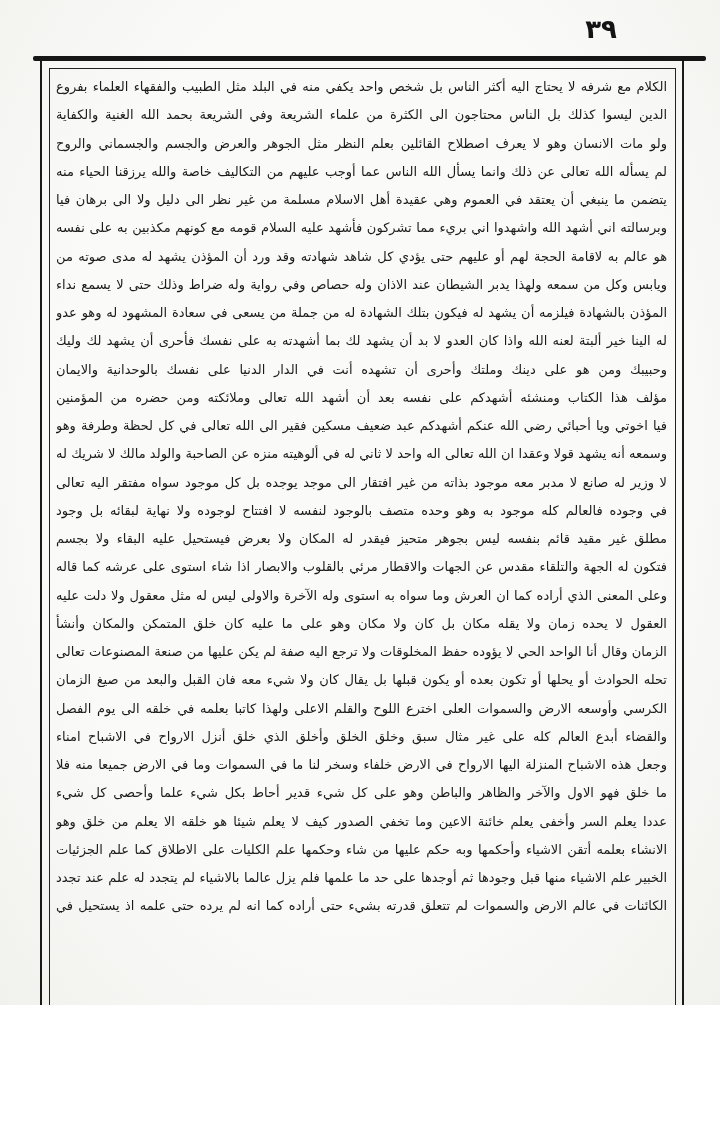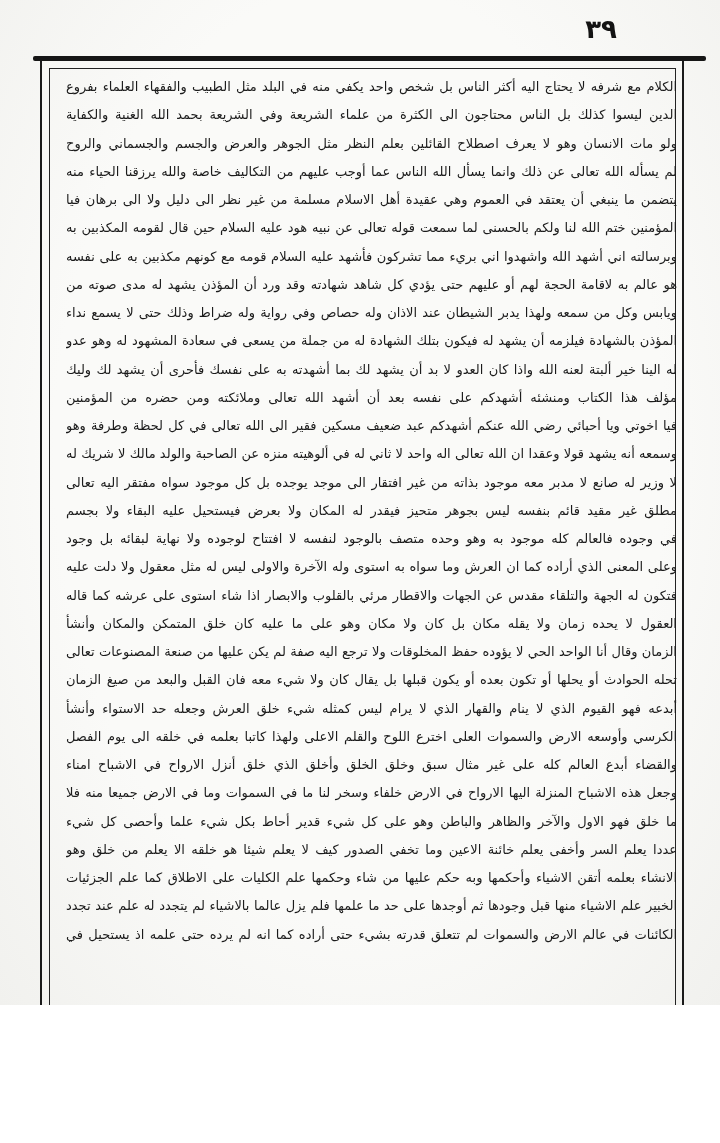--- a/index.html
+++ b/index.html
@@ -46,21 +46,21 @@
   .inner-frame {
     position: absolute;
     left: 49px;
     top: 68px;
     width: 627px;
     height: 996px;
     border: 1.5px solid #222222;
   }
   .text-block {
     position: absolute;
-    left: 66px;
+    left: 56px;
     top: 73px;
     width: 611px;
     height: 989px;
     direction: rtl;
     overflow: hidden;
   }
   .text-line {
     height: 28.25px;
     line-height: 28.25px;
     font-size: 13px;
@@ -96,38 +96,37 @@
 
   <div class="outer-frame"></div>
   <div class="inner-frame"></div>
 
   <div class="text-block">
       <div class="text-line">الكلام مع شرفه لا يحتاج اليه أكثر الناس بل شخص واحد يكفي منه في البلد مثل الطبيب والفقهاء العلماء بفروع</div>
       <div class="text-line">الدين ليسوا كذلك بل الناس محتاجون الى الكثرة من علماء الشريعة وفي الشريعة بحمد الله الغنية والكفاية</div>
       <div class="text-line">ولو مات الانسان وهو لا يعرف اصطلاح القائلين بعلم النظر مثل الجوهر والعرض والجسم والجسماني والروح والروحاني</div>
       <div class="text-line">لم يسأله الله تعالى عن ذلك وانما يسأل الله الناس عما أوجب عليهم من التكاليف خاصة والله يرزقنا الحياء منه (وصل)</div>
       <div class="text-line">يتضمن ما ينبغي أن يعتقد في العموم وهي عقيدة أهل الاسلام مسلمة من غير نظر الى دليل ولا الى برهان  فيا اخوتي</div>
-      <div class="text-line">المؤمنين ختم الله لنا ولكم بالحسنى لما سمعت قوله تعالى عن نبيه هود عليه السلام حين قال لقومه المكذبين به</div>
       <div class="text-line">وبرسالته اني أشهد الله واشهدوا اني بريء مما تشركون فأشهد عليه السلام قومه مع كونهم مكذبين به على نفسه</div>
       <div class="text-line">هو عالم به لاقامة الحجة لهم أو عليهم حتى يؤدي كل شاهد شهادته وقد ورد أن المؤذن يشهد له مدى صوته من رطب</div>
       <div class="text-line">ويابس وكل من سمعه ولهذا يدبر الشيطان عند الاذان وله حصاص وفي رواية وله ضراط وذلك حتى لا يسمع نداء</div>
       <div class="text-line">المؤذن بالشهادة فيلزمه أن يشهد له فيكون بتلك الشهادة له من جملة من يسعى في سعادة المشهود له وهو عدو محض ليس</div>
       <div class="text-line">له الينا خير ألبتة لعنه الله واذا كان العدو لا بد أن يشهد لك بما أشهدته به على نفسك فأحرى أن يشهد لك وليك</div>
+      <div class="text-line">وحبيبك ومن هو على دينك وملتك وأحرى أن تشهده أنت في الدار الدنيا على نفسك بالوحدانية والايمان</div>
       <div class="text-line">مؤلف هذا الكتاب ومنشئه أشهدكم على نفسه بعد أن أشهد الله تعالى وملائكته ومن حضره من المؤمنين</div>
       <div class="text-line">فيا اخوتي ويا أحبائي رضي الله عنكم أشهدكم عبد ضعيف مسكين فقير الى الله تعالى في كل لحظة وطرفة وهو</div>
       <div class="text-line">وسمعه أنه يشهد قولا وعقدا ان الله تعالى اله واحد لا ثاني له في ألوهيته منزه عن الصاحبة والولد مالك لا شريك له ملك</div>
       <div class="text-line">لا وزير له صانع لا مدبر معه موجود بذاته من غير افتقار الى موجد يوجده بل كل موجود سواه مفتقر اليه تعالى</div>
+      <div class="text-line">في وجوده فالعالم كله موجود به وهو وحده متصف بالوجود لنفسه لا افتتاح لوجوده ولا نهاية لبقائه بل وجود</div>
       <div class="text-line">مطلق غير مقيد قائم بنفسه ليس بجوهر متحيز فيقدر له المكان ولا بعرض فيستحيل عليه البقاء ولا بجسم</div>
-      <div class="text-line">في وجوده فالعالم كله موجود به وهو وحده متصف بالوجود لنفسه لا افتتاح لوجوده ولا نهاية لبقائه بل وجود</div>
+      <div class="text-line">فتكون له الجهة والتلقاء مقدس عن الجهات والاقطار مرئي بالقلوب والابصار اذا شاء استوى على عرشه كما قاله</div>
       <div class="text-line">وعلى المعنى الذي أراده كما ان العرش وما سواه به استوى وله الآخرة والاولى ليس له مثل معقول ولا دلت عليه</div>
-      <div class="text-line">فتكون له الجهة والتلقاء مقدس عن الجهات والاقطار مرئي بالقلوب والابصار اذا شاء استوى على عرشه كما قاله</div>
       <div class="text-line">العقول لا يحده زمان ولا يقله مكان بل كان ولا مكان وهو على ما عليه كان خلق المتمكن والمكان وأنشأ</div>
       <div class="text-line">الزمان وقال أنا الواحد الحي لا يؤوده حفظ المخلوقات ولا ترجع اليه صفة لم يكن عليها من صنعة المصنوعات تعالى ان</div>
       <div class="text-line">تحله الحوادث أو يحلها أو تكون بعده أو يكون قبلها بل يقال كان ولا شيء معه فان القبل والبعد من صيغ الزمان الذي</div>
-      <div class="text-line">أبدعه فهو القيوم الذي لا ينام والقهار الذي لا يرام ليس كمثله شيء خلق العرش وجعله حد الاستواء وأنشأ</div>
       <div class="text-line">الكرسي وأوسعه الارض والسموات العلى اخترع اللوح والقلم الاعلى ولهذا كاتبا بعلمه في خلقه الى يوم الفصل</div>
       <div class="text-line">والقضاء أبدع العالم كله على غير مثال سبق وخلق الخلق وأخلق الذي خلق أنزل الارواح في الاشباح امناء</div>
       <div class="text-line">وجعل هذه الاشباح المنزلة اليها الارواح في الارض خلفاء وسخر لنا ما في السموات وما في الارض جميعا منه فلا</div>
       <div class="text-line">ما خلق فهو الاول والآخر والظاهر والباطن وهو على كل شيء قدير أحاط بكل شيء علما وأحصى كل شيء</div>
       <div class="text-line">عددا يعلم السر وأخفى يعلم خائنة الاعين وما تخفي الصدور كيف لا يعلم شيئا هو خلقه الا يعلم من خلق وهو اللطيف</div>
       <div class="text-line">الانشاء بعلمه أتقن الاشياء وأحكمها وبه حكم عليها من شاء وحكمها علم الكليات على الاطلاق كما علم الجزئيات</div>
       <div class="text-line">الخبير علم الاشياء منها قبل وجودها ثم أوجدها على حد ما علمها فلم يزل عالما بالاشياء لم يتجدد له علم عند تجدد</div>
       <div class="text-line">الكائنات في عالم الارض والسموات لم تتعلق قدرته بشيء حتى أراده كما انه لم يرده حتى علمه اذ يستحيل في العقل</div>
     </div>
 

